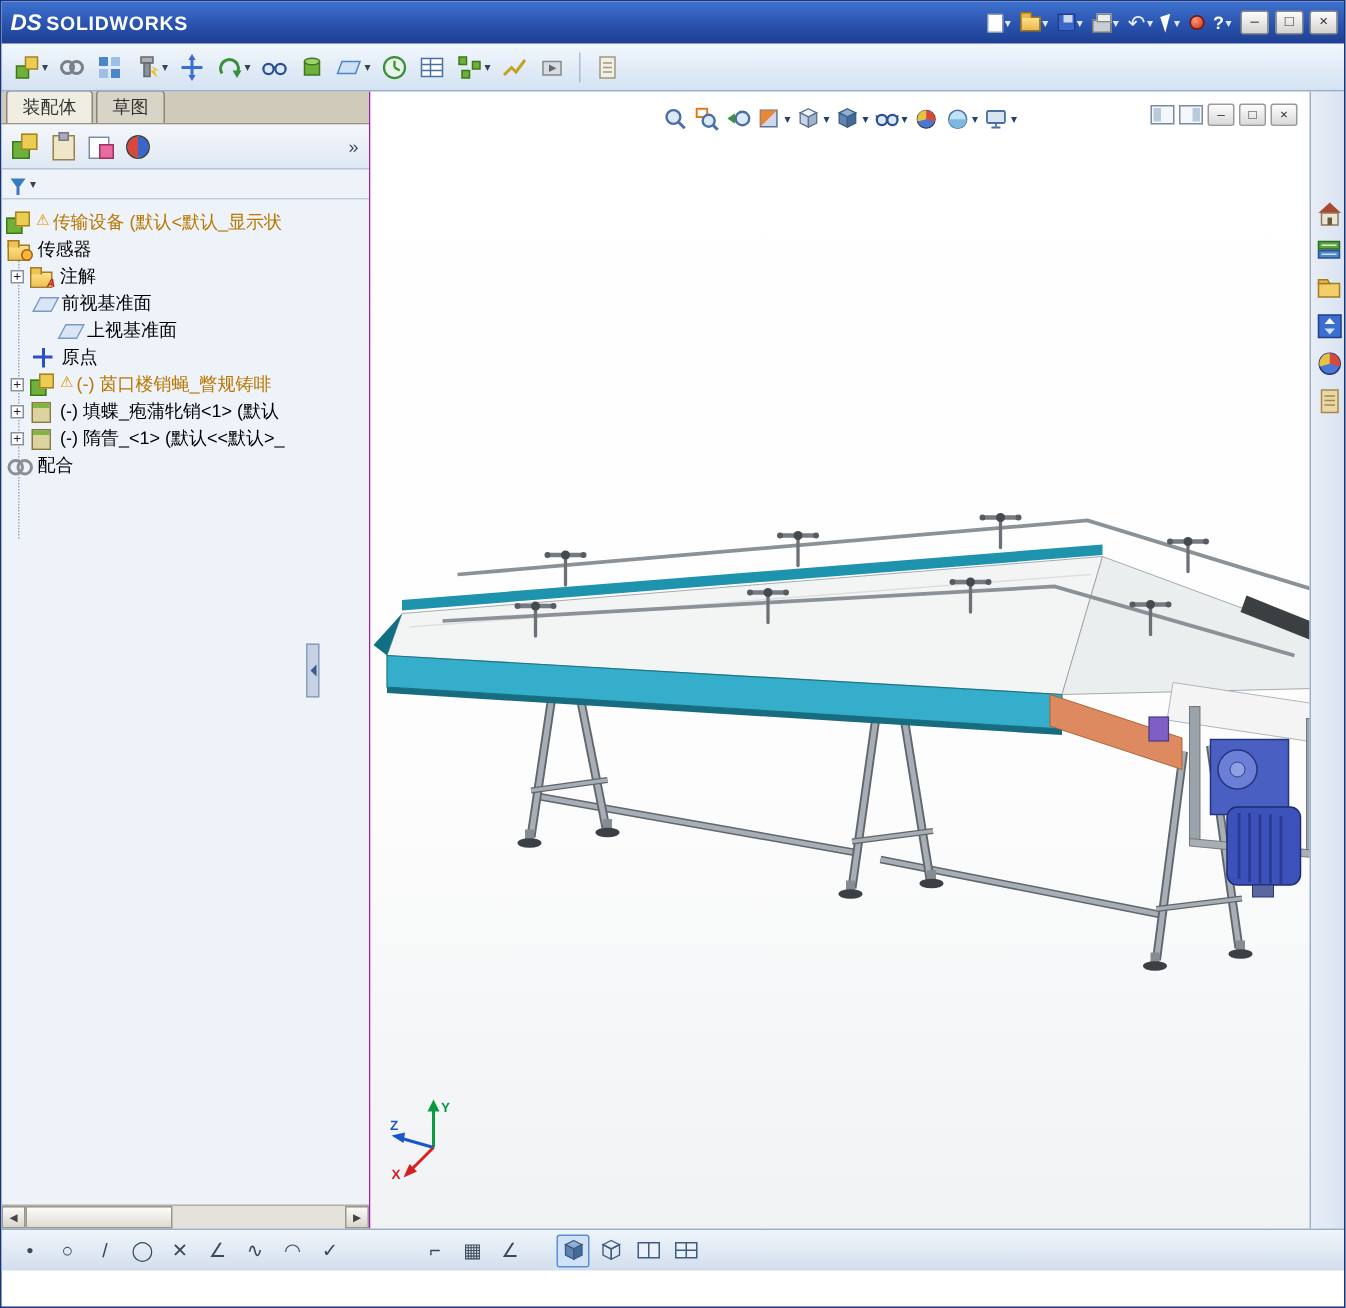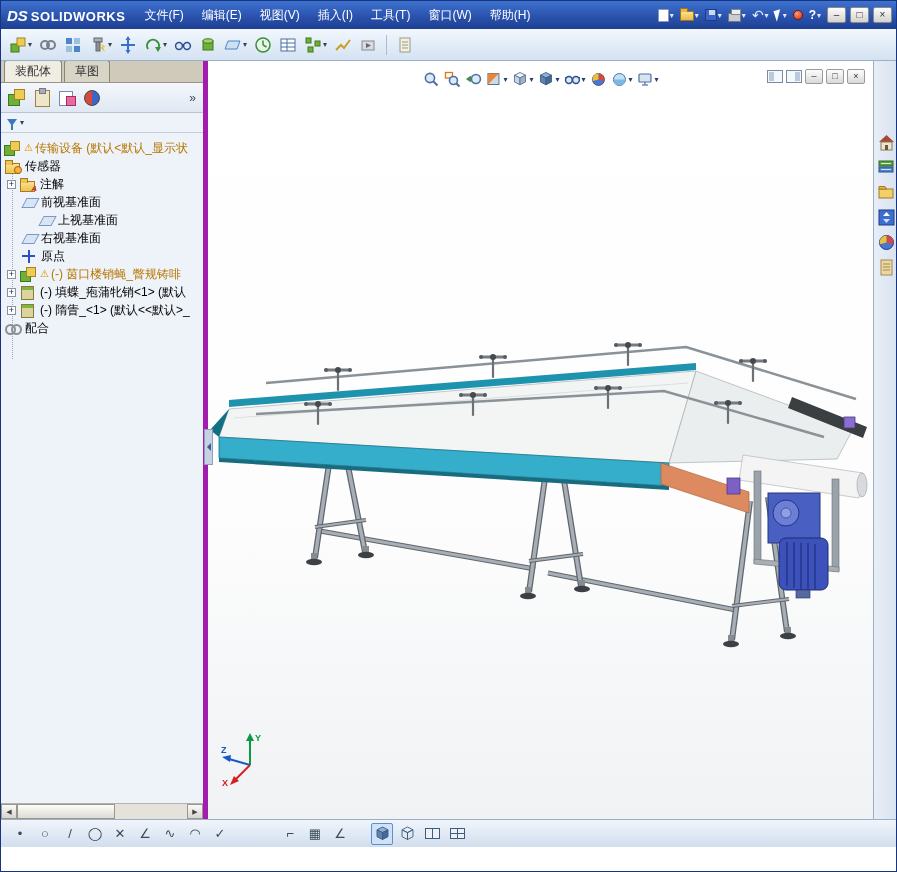--- a/index.html
+++ b/index.html
@@ -31,21 +31,21 @@
 
 
 .tb2{position:absolute;top:28px;left:0;right:0;height:32px;background:linear-gradient(#f2f7fd,#d4e2f2);border-bottom:1px solid #9ab0c8;display:flex;align-items:center;padding-left:6px;gap:3px;z-index:9}
 .t2i{display:flex;align-items:center;height:24px;padding:1px 2px;border-radius:2px}
 .t2i svg{display:block}
 .t2i .dd{font-size:8px;color:#345;margin-left:1px}
 .sep2{width:1px;height:20px;background:#aabccf;margin:0 4px}
 
 
 .main{position:absolute;top:60px;left:0;width:897px;height:758px;display:flex}
-.panel{width:207px;height:100%;background:#eef2f9;border-right:5px solid #a21caf;position:relative;flex:none}
+.panel{width:246px;height:100%;background:#eef2f9;border-right:1px solid #a21caf;position:relative;flex:none}
 .vp{position:relative;flex:1;background:linear-gradient(180deg,#ffffff 0%,#fdfdfd 60%,#f0f2f4 100%);overflow:hidden}
 .tpane{width:25px;flex:none;background:linear-gradient(90deg,#e8eef7,#d8e2f0);border-left:1px solid #9ab0c8;position:relative;padding-top:66px}
 
 
 .ptabs{height:22px;background:#cfcaba;display:flex;align-items:flex-end;padding:2px 0 0 3px;border-bottom:1px solid #98948a}
 .ptab{font-size:12px;padding:2px 10px;background:#d8d4c6;border:1px solid #8a8678;border-bottom:none;border-radius:3px 3px 0 0;margin-right:2px;color:#333}
 .ptab.active{background:#f0ede3}
 .pico-row{height:30px;display:flex;align-items:center;gap:7px;padding:0 7px;background:linear-gradient(#f4f7fc,#dfe8f3);border-bottom:1px solid #b8c4d4}
 .pmore{margin-left:auto;font-size:12px;color:#445}
 .pfilter{height:20px;display:flex;align-items:center;padding:0 6px;border-bottom:1px solid #c2cddc;gap:3px}
@@ -130,29 +130,20 @@
 </head>
 <body>
 
 <div class="app">
 
   <div class="tbar">
     <div class="logo">
       <span class="ds">DS</span>
       <span class="sw">SOLIDWORKS</span>
     </div>
-    <div class="menus">
-      <span class="menu">文件(F)</span>
-      <span class="menu">编辑(E)</span>
-      <span class="menu">视图(V)</span>
-      <span class="menu">插入(I)</span>
-      <span class="menu">工具(T)</span>
-      <span class="menu">窗口(W)</span>
-      <span class="menu">帮助(H)</span>
-    </div>
     <div class="tb-icons">
       <span class="tbi">
           <span class="i-doc"></span>
           <span class="dd">▾</span>
         </span>
       <span class="tbi">
           <span class="i-folder"></span>
           <span class="dd">▾</span>
         </span>
       <span class="tbi">
@@ -331,24 +322,20 @@
             </span>
           <span class="tl">注解</span>
         </div>
         <div class="trow" style="padding-left:20px">
           <span class="ic ic-plane"></span>
           <span class="tl">前视基准面</span>
         </div>
         <div class="trow" style="padding-left:37px">
           <span class="ic ic-plane"></span>
           <span class="tl">上视基准面</span>
-        </div>
-        <div class="trow" style="padding-left:20px">
-          <span class="ic ic-plane"></span>
-          <span class="tl">右视基准面</span>
         </div>
         <div class="trow" style="padding-left:20px">
           <span class="ic ic-origin"></span>
           <span class="tl">原点</span>
         </div>
         <div class="trow" style="padding-left:6px">
           <span class="pbox">+</span>
           <span class="ic ic-asm"></span>
           <span class="wrn">⚠</span>
           <span class="tl hl">(-) 茵口楼销蝇_瞥规铸啡</span>

